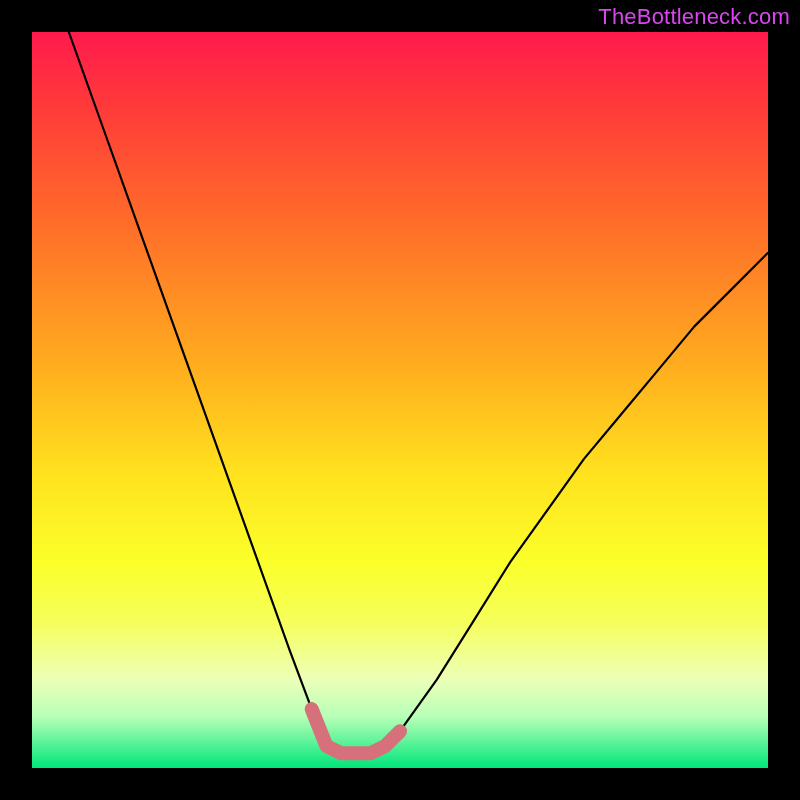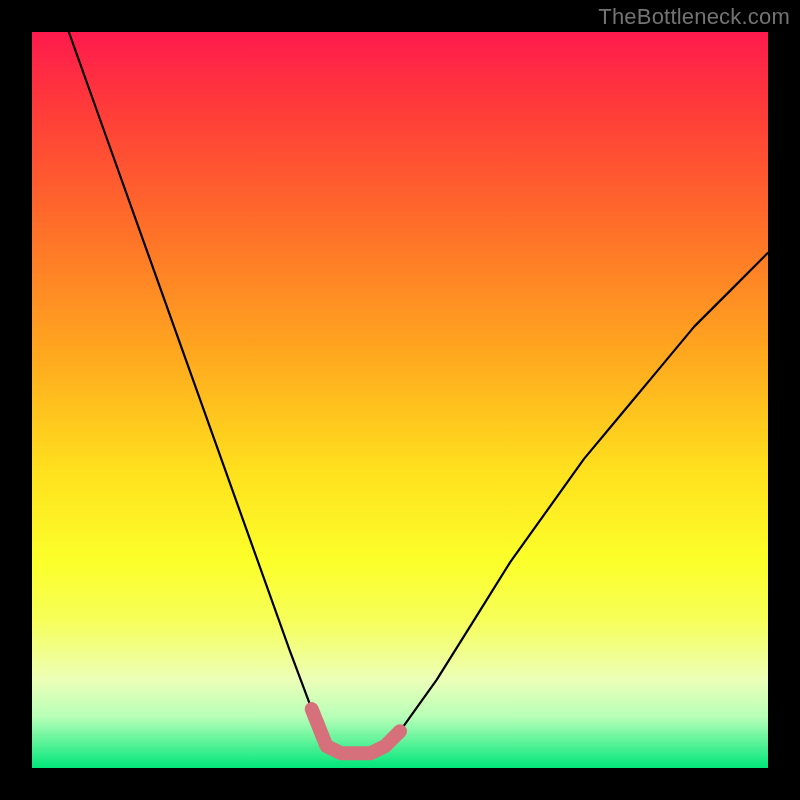--- a/index.html
+++ b/index.html
@@ -48,21 +48,21 @@
     position: absolute;
     inset: 0;
     width: 736px;
     height: 736px;
     overflow: visible;
   }
   .watermark {
     position: absolute;
     top: 4px;
     right: 10px;
-    color: #737373;
+    color: #d946ef;
     font-size: 22px;
     letter-spacing: 0.2px;
     font-weight: 500;
   }
 </style>
 </head>
 <body>
 
 <div class="frame">
 

